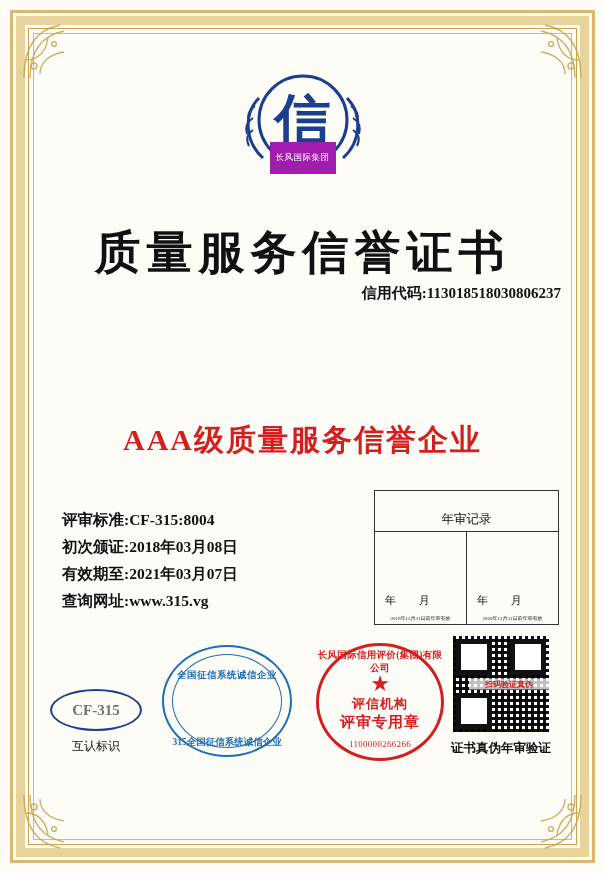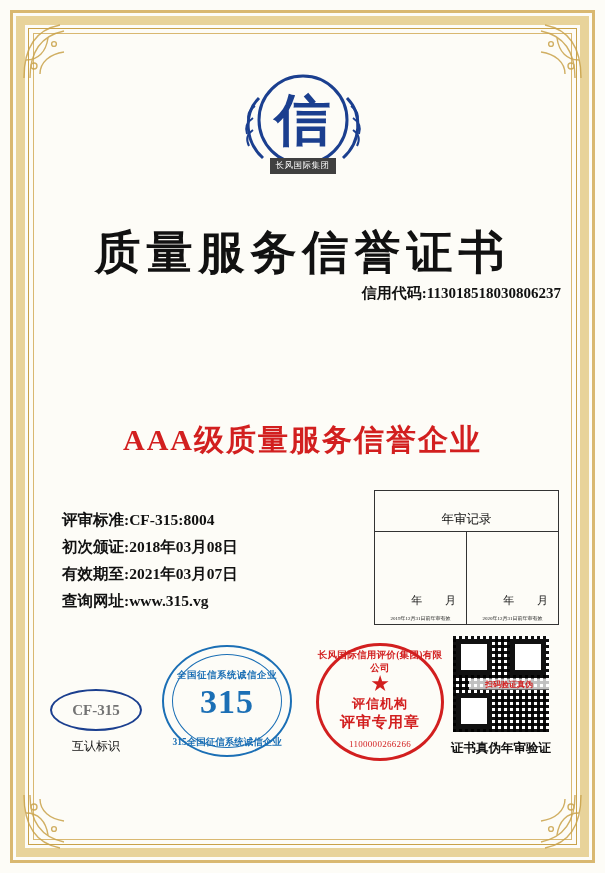--- a/index.html
+++ b/index.html
@@ -98,24 +98,24 @@
     font-weight: bold;
     color: #1b3f8f;
     line-height: 1;
     font-family: "Liberation Serif", serif;
   }
   .emblem .bottom-band {
     position: absolute;
     bottom: 16px;
     left: 50%;
     transform: translateX(-50%);
-    background: #404040;
+    background: #a21caf;
     color: #fff;
     font-size: 8.5px;
-    padding: 2px 6px;
+    padding: 10px 6px;
     letter-spacing: .5px;
     white-space: nowrap;
     font-family: "Liberation Sans", sans-serif;
   }
 
   
   .main-title {
     position: absolute;
     top: 182px;
     left: 0; right: 0;
@@ -195,21 +195,21 @@
   }
   .review-cell {
     flex: 1;
     position: relative;
   }
   .review-cell + .review-cell { border-left: 1px solid #333; }
   .review-cell .ym {
     position: absolute;
     bottom: 16px;
     left: 0; right: 0;
-    text-align: right;
+    text-align: left;
     font-size: 11px;
     letter-spacing: 10px;
     text-indent: 10px;
     color: #111;
   }
   .review-cell .valid {
     position: absolute;
     bottom: 2px;
     left: 0; right: 0;
     text-align: center;
@@ -518,21 +518,20 @@
 
       <div class="badge-cf">
         <div class="ellipse-cf">CF-315</div>
         <div class="cap">互认标识</div>
       </div>
 
       <div class="badge-315">
         <div class="ring"></div>
         <div class="ring2"></div>
         <div class="around">全国征信系统诚信企业</div>
-        <div class="num">315</div>
         <div class="around-bottom">315全国征信系统诚信企业</div>
       </div>
 
       <div class="badge-seal">
         <div class="ring"></div>
         <div class="arcTop">长风国际信用评价(集团)有限公司</div>
         <div class="star">★</div>
         <div class="l1">评信机构</div>
         <div class="l2">评审专用章</div>
         <div class="code">1100000266266</div>

